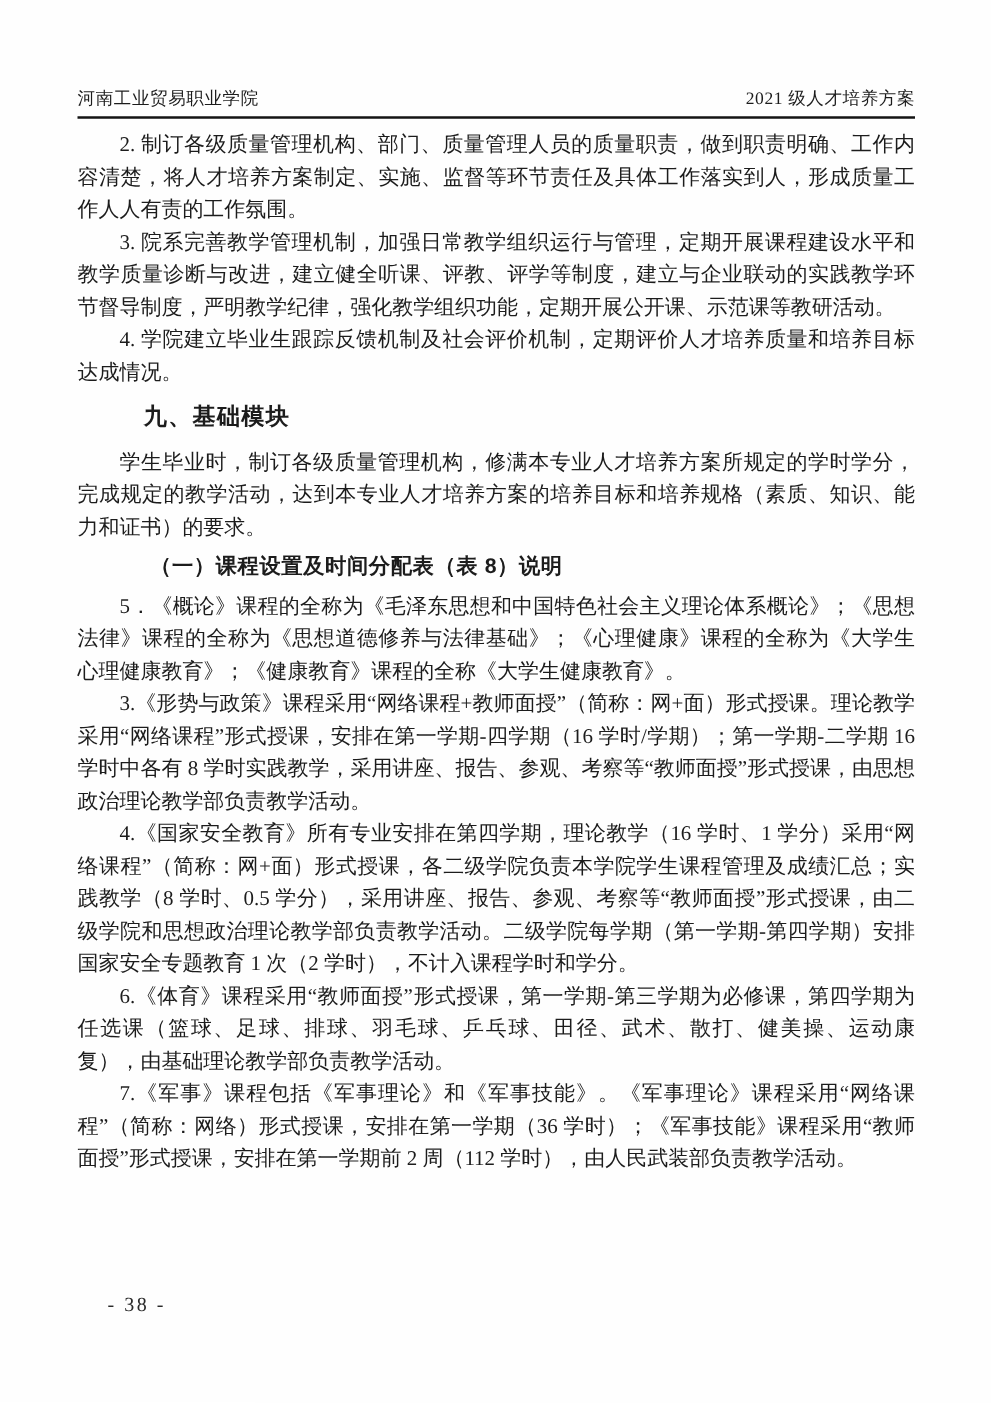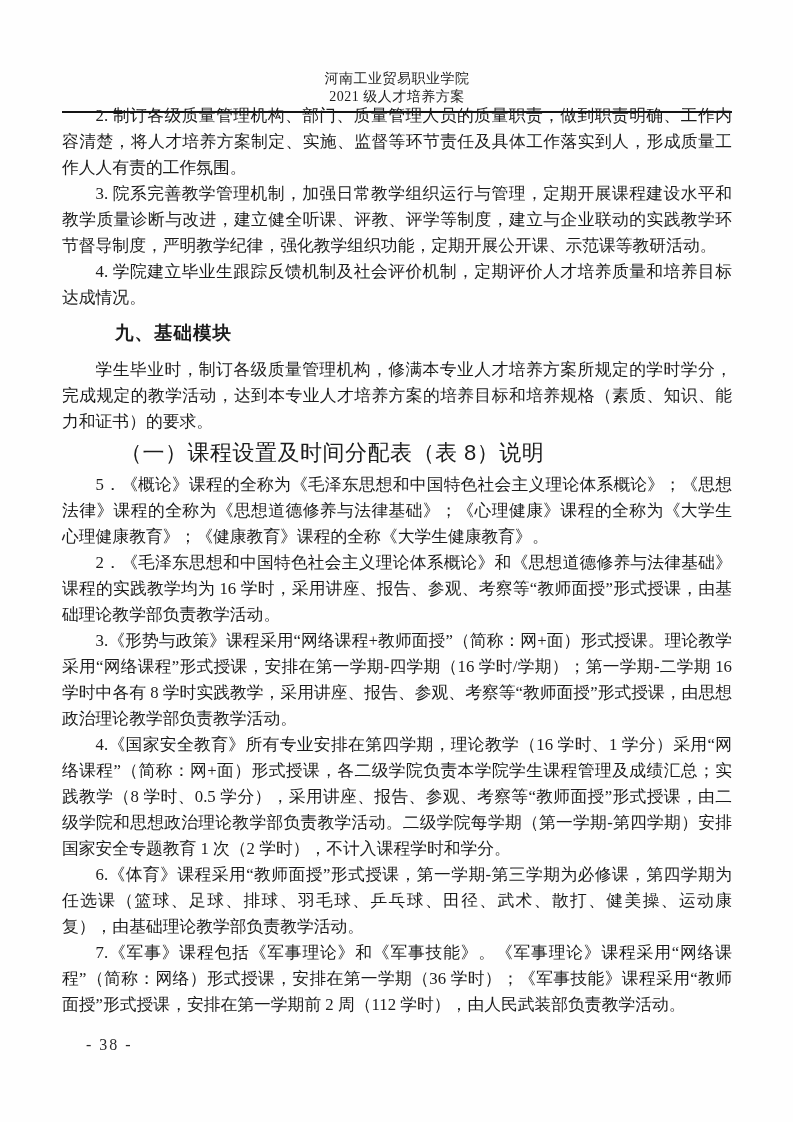--- a/index.html
+++ b/index.html
@@ -23,21 +23,20 @@
     top: 70px;
     left: 62px;
     width: 670px;
     display: flex;
     justify-content: space-between;
     align-items: center;
     font-size: 14px;
     letter-spacing: 0.5px;
     padding-bottom: 5px;
     border-bottom: 2.5px solid #141414;
-    flex-direction: column;
   }
   .header .h-left, .header .h-right {
     white-space: nowrap;
   }
   .content {
     position: absolute;
     top: 103px;
     left: 62px;
     width: 670px;
   }
@@ -52,22 +51,22 @@
   .content .h2 {
     font-family: "Liberation Sans", "DejaVu Sans", sans-serif;
     font-weight: bold;
     font-size: 18.5px;
     line-height: 22px;
     margin: 11px 0 13px 53px;
     letter-spacing: 1px;
   }
   .content .h3 {
     font-family: "Liberation Sans", "DejaVu Sans", sans-serif;
-    font-weight: normal;
-    font-size: 22px;
+    font-weight: bold;
+    font-size: 17px;
     line-height: 22px;
     margin: 7px 0 8px 58px;
     letter-spacing: 0.5px;
   }
   .footer {
     position: absolute;
     left: 86px;
     bottom: 68px;
     font-size: 16px;
     letter-spacing: 2px;
@@ -90,21 +89,20 @@
     <p class="body-p">4. 学院建立毕业生跟踪反馈机制及社会评价机制，定期评价人才培养质量和培养目标达成情况。</p>
 
     <div class="h2">九、基础模块</div>
 
     <p class="body-p">学生毕业时，制订各级质量管理机构，修满本专业人才培养方案所规定的学时学分，完成规定的教学活动，达到本专业人才培养方案的培养目标和培养规格（素质、知识、能力和证书）的要求。</p>
 
 
     <div class="h3">（一）课程设置及时间分配表（表 8）说明</div>
 
     <p class="body-p">5．《概论》课程的全称为《毛泽东思想和中国特色社会主义理论体系概论》；《思想法律》课程的全称为《思想道德修养与法律基础》；《心理健康》课程的全称为《大学生心理健康教育》；《健康教育》课程的全称《大学生健康教育》。</p>
-    <p class="body-p">2．《毛泽东思想和中国特色社会主义理论体系概论》和《思想道德修养与法律基础》课程的实践教学均为 16 学时，采用讲座、报告、参观、考察等“教师面授”形式授课，由基础理论教学部负责教学活动。</p>
     <p class="body-p">3.《形势与政策》课程采用“网络课程+教师面授”（简称：网+面）形式授课。理论教学采用“网络课程”形式授课，安排在第一学期-四学期（16 学时/学期）；第一学期-二学期 16 学时中各有 8 学时实践教学，采用讲座、报告、参观、考察等“教师面授”形式授课，由思想政治理论教学部负责教学活动。</p>
     <p class="body-p">4.《国家安全教育》所有专业安排在第四学期，理论教学（16 学时、1 学分）采用“网络课程”（简称：网+面）形式授课，各二级学院负责本学院学生课程管理及成绩汇总；实践教学（8 学时、0.5 学分），采用讲座、报告、参观、考察等“教师面授”形式授课，由二级学院和思想政治理论教学部负责教学活动。二级学院每学期（第一学期-第四学期）安排国家安全专题教育 1 次（2 学时），不计入课程学时和学分。</p>
     <p class="body-p">6.《体育》课程采用“教师面授”形式授课，第一学期-第三学期为必修课，第四学期为任选课（篮球、足球、排球、羽毛球、乒乓球、田径、武术、散打、健美操、运动康复），由基础理论教学部负责教学活动。</p>
     <p class="body-p">7.《军事》课程包括《军事理论》和《军事技能》。《军事理论》课程采用“网络课程”（简称：网络）形式授课，安排在第一学期（36 学时）；《军事技能》课程采用“教师面授”形式授课，安排在第一学期前 2 周（112 学时），由人民武装部负责教学活动。</p>
 
   </div>
 
   <div class="footer">
     <span>- 38 -</span>
   </div>

